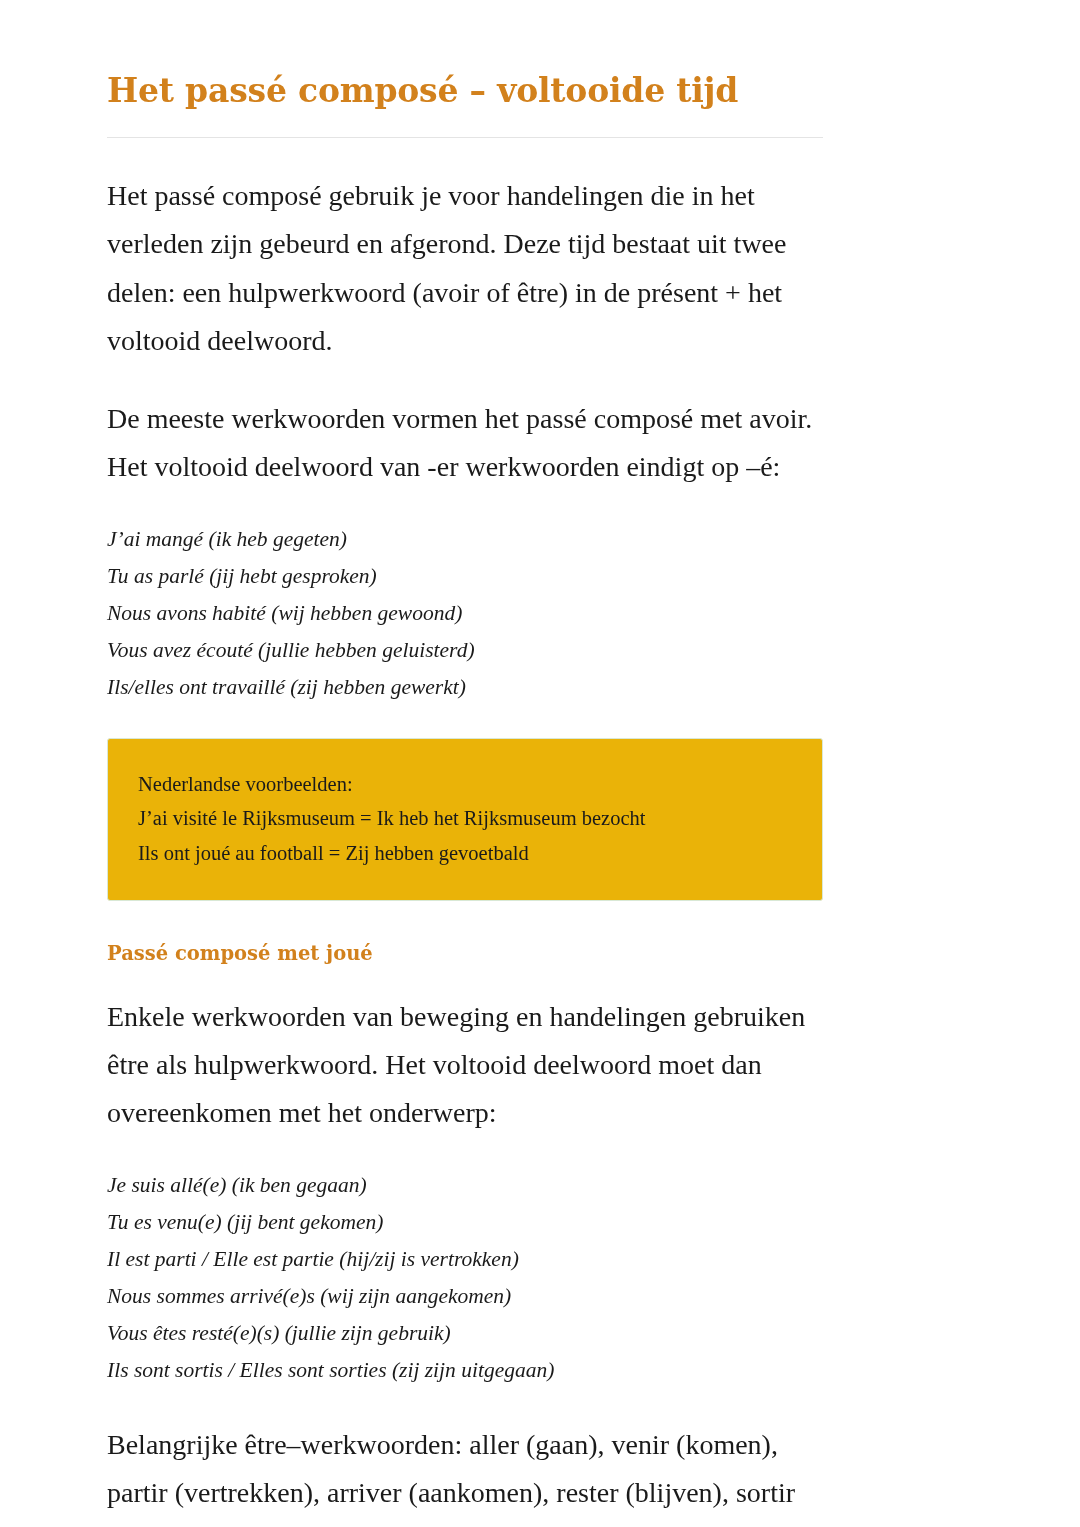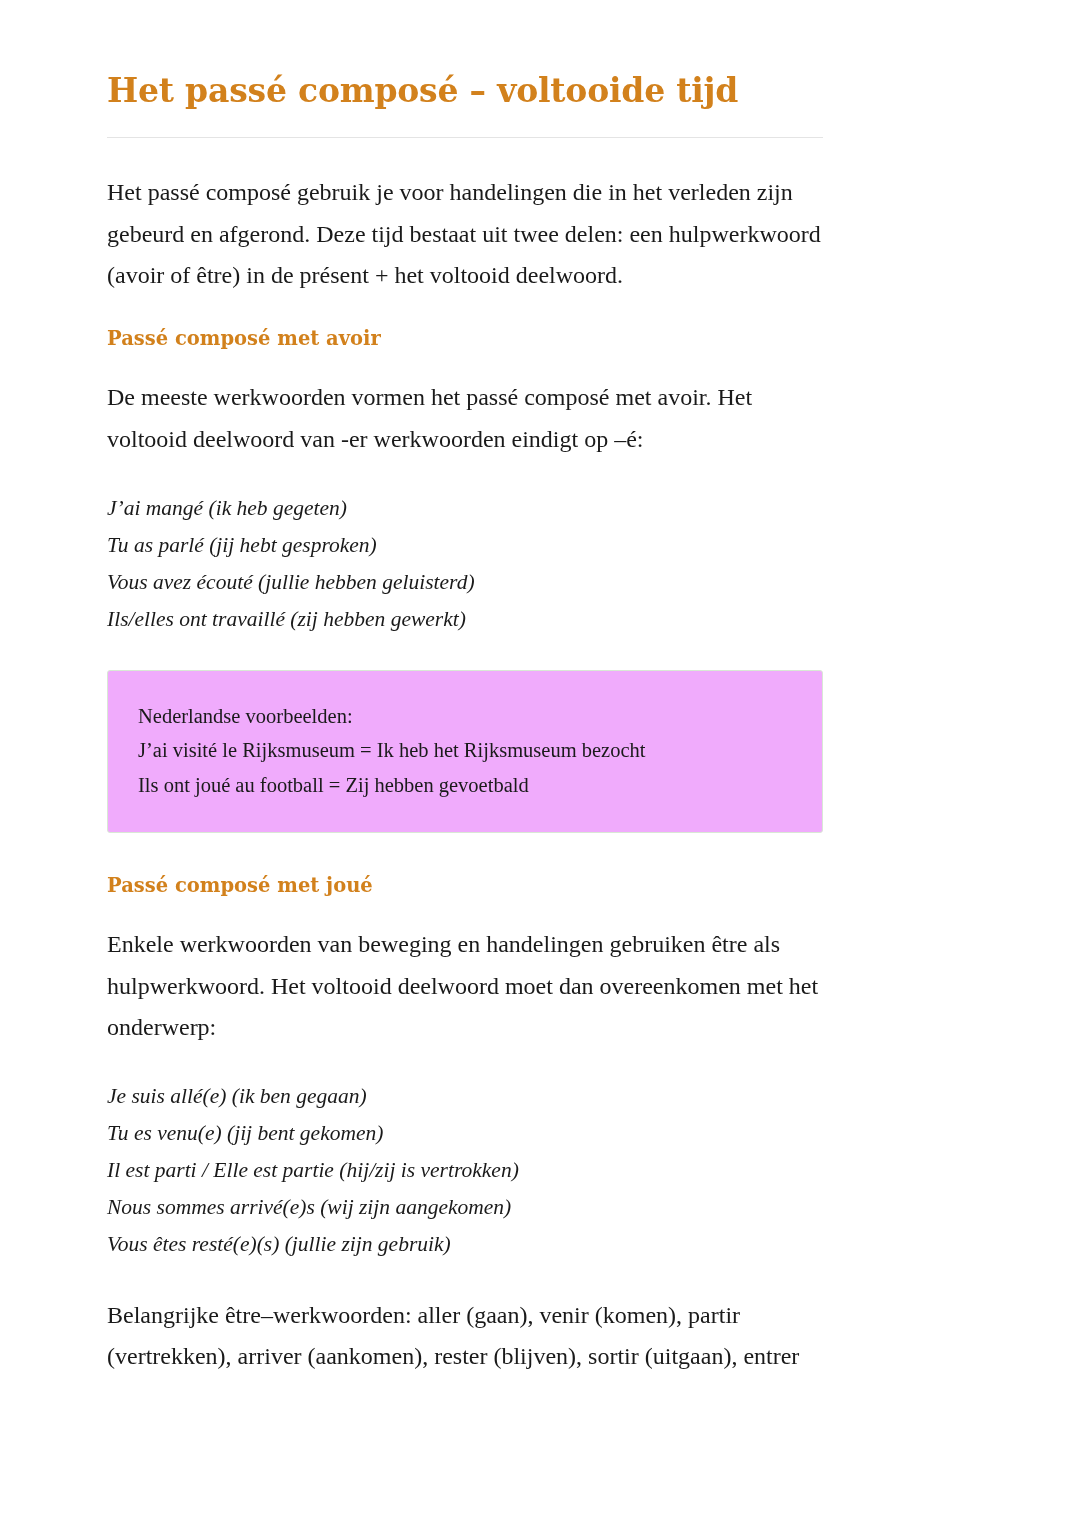--- a/index.html
+++ b/index.html
@@ -28,21 +28,21 @@
     letter-spacing: -0.2px;
     margin: 0 0 26px 0;
     line-height: 1.25;
   }
   .title-rule {
     height: 1px;
     background: #e4e4e4;
     margin: 0 0 34px 0;
   }
   p.body-text {
-    font-size: 24px;
+    font-size: 28px;
     line-height: 1.72;
     margin: 0 0 30px 0;
     color: #1a1a1a;
   }
   h2.section-heading {
     font-family: "DejaVu Serif", serif;
     font-size: 19.5px;
     font-weight: 700;
     color: #d2811c;
     margin: 0 0 26px 0;
@@ -52,21 +52,21 @@
     font-size: 21.5px;
     line-height: 1.72;
     margin: 0 0 32px 0;
     font-style: italic;
   }
   .example-list .line {
     display: block;
   }
   .callout {
     border: 1px solid #d9e8d5;
-    background: #f0abfc;
+    background: #eab308;
     border-radius: 3px;
     padding: 28px 30px 30px 30px;
     margin: 0 0 40px 0;
   }
   .callout .line {
     display: block;
     font-size: 20.5px;
     line-height: 1.68;
     color: #1a1a1a;
   }
@@ -74,42 +74,43 @@
 </head>
 <body>
 
 <div class="page">
 
   <h1 class="doc-title">Het passé composé – voltooide tijd</h1>
   <div class="title-rule"></div>
 
   <p class="body-text">Het passé composé gebruik je voor handelingen die in het verleden zijn gebeurd en afgerond. Deze tijd bestaat uit twee delen: een hulpwerkwoord (avoir of être) in de présent + het voltooid deelwoord.</p>
 
-  <h2 class="section-heading">Passé composé met avoir</h2>
   <p class="body-text">De meeste werkwoorden vormen het passé composé met avoir. Het voltooid deelwoord van -er werkwoorden eindigt op –é:</p>
 
   <div class="example-list">
     <span class="line">J’ai mangé (ik heb gegeten)</span>
     <span class="line">Tu as parlé (jij hebt gesproken)</span>
+    <span class="line">Nous avons habité (wij hebben gewoond)</span>
     <span class="line">Vous avez écouté (jullie hebben geluisterd)</span>
     <span class="line">Ils/elles ont travaillé (zij hebben gewerkt)</span>
   </div>
 
   <div class="callout">
     <span class="line">Nederlandse voorbeelden:</span>
     <span class="line">J’ai visité le Rijksmuseum = Ik heb het Rijksmuseum bezocht</span>
     <span class="line">Ils ont joué au football = Zij hebben gevoetbald</span>
   </div>
 
   <h2 class="section-heading">Passé composé met joué</h2>
   <p class="body-text">Enkele werkwoorden van beweging en handelingen gebruiken être als hulpwerkwoord. Het voltooid deelwoord moet dan overeenkomen met het onderwerp:</p>
 
   <div class="example-list">
     <span class="line">Je suis allé(e) (ik ben gegaan)</span>
     <span class="line">Tu es venu(e) (jij bent gekomen)</span>
     <span class="line">Il est parti / Elle est partie (hij/zij is vertrokken)</span>
     <span class="line">Nous sommes arrivé(e)s (wij zijn aangekomen)</span>
     <span class="line">Vous êtes resté(e)(s) (jullie zijn gebruik)</span>
+    <span class="line">Ils sont sortis / Elles sont sorties (zij zijn uitgegaan)</span>
   </div>
 
   <p class="body-text">Belangrijke être–werkwoorden: aller (gaan), venir (komen), partir (vertrekken), arriver (aankomen), rester (blijven), sortir (uitgaan), entrer</p>
 
 </div>
 
 </body></html>

